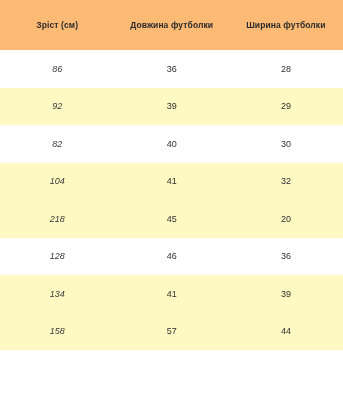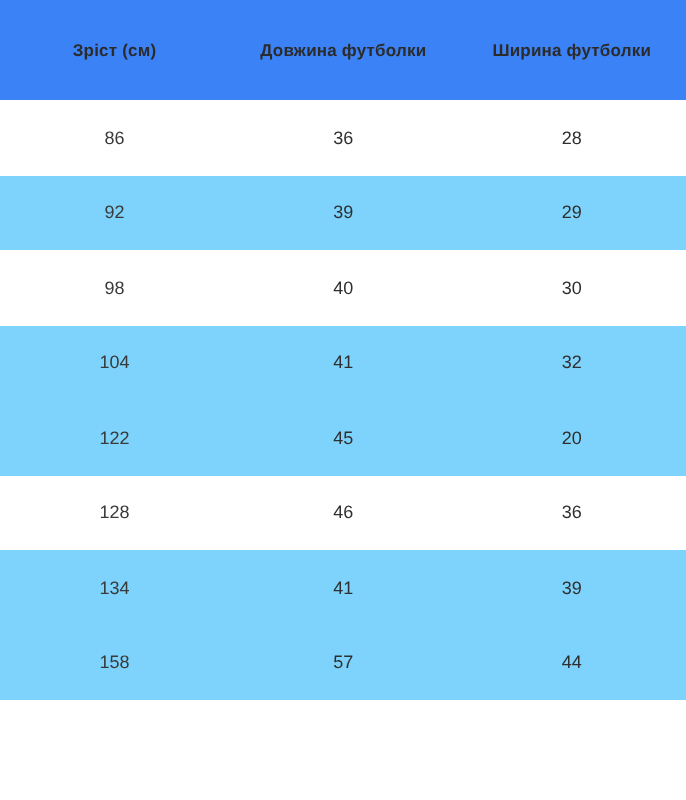--- a/index.html
+++ b/index.html
@@ -16,21 +16,21 @@
   table.size-table {
     width: 343px;
     border-collapse: collapse;
     table-layout: fixed;
   }
   table.size-table col.c1 { width: 33.4%; }
   table.size-table col.c2 { width: 33.3%; }
   table.size-table col.c3 { width: 33.3%; }
 
   thead th {
-    background: #3b82f6;
+    background: #fdba74;
     color: #2b2b2b;
     font-size: 8.5px;
     font-weight: bold;
     text-align: center;
     vertical-align: middle;
     height: 46px;
     padding: 2px 4px;
     line-height: 1.2;
     letter-spacing: 0.1px;
     border: none;
@@ -39,27 +39,28 @@
   tbody td {
     height: 37.5px;
     text-align: center;
     vertical-align: middle;
     font-size: 9px;
     color: #2f2f2f;
     padding: 0 4px;
     border: none;
   }
   tbody td.first-col {
+    font-style: italic;
     color: #3a3a3a;
   }
   tbody tr.odd-row td {
     background: #ffffff;
   }
   tbody tr.even-row td {
-    background: #7dd3fc;
+    background: #fef9c3;
   }
 </style>
 </head>
 <body>
 
 <table class="size-table">
   <colgroup>
     <col class="c1">
       <col class="c2">
       <col class="c3">
@@ -76,31 +77,31 @@
       <td class="first-col">86</td>
       <td>36</td>
       <td>28</td>
     </tr>
     <tr class="even-row">
       <td class="first-col">92</td>
       <td>39</td>
       <td>29</td>
     </tr>
     <tr class="odd-row">
-      <td class="first-col">98</td>
+      <td class="first-col">82</td>
       <td>40</td>
       <td>30</td>
     </tr>
     <tr class="even-row">
       <td class="first-col">104</td>
       <td>41</td>
       <td>32</td>
     </tr>
     <tr class="even-row">
-      <td class="first-col">122</td>
+      <td class="first-col">218</td>
       <td>45</td>
       <td>20</td>
     </tr>
     <tr class="odd-row">
       <td class="first-col">128</td>
       <td>46</td>
       <td>36</td>
     </tr>
     <tr class="even-row">
       <td class="first-col">134</td>

